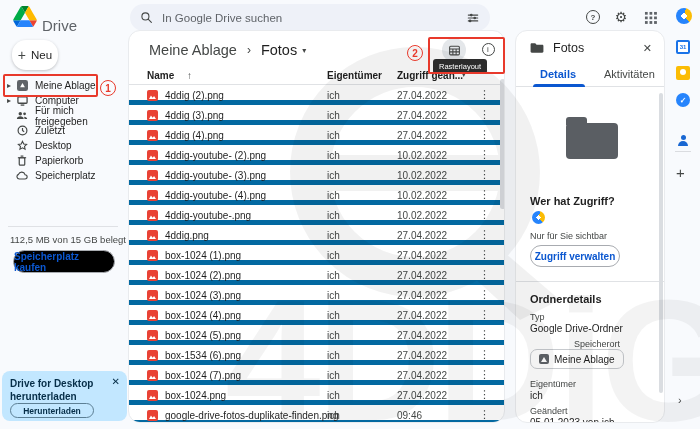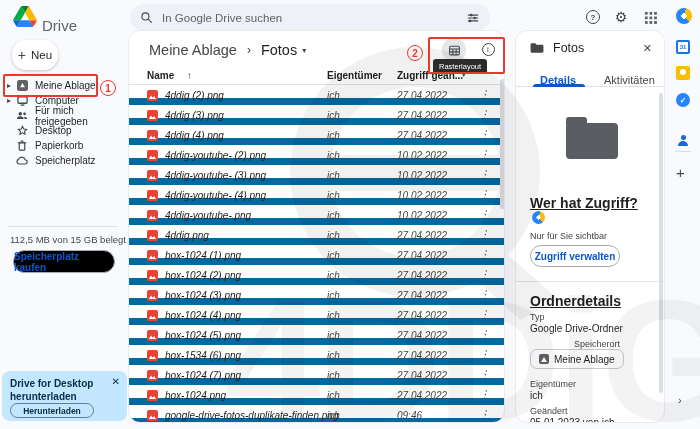--- a/index.html
+++ b/index.html
@@ -70,46 +70,46 @@
   .circle-i { width:13px; height:13px; border:1.3px solid #444746; border-radius:50%;
     font-size:8px; display:flex; align-items:center; justify-content:center; color:#444746; }
   .thead { position:absolute; left:0; top:35px; width:100%; height:19px; border-bottom:1px solid #e0e2e5;
     font-size:10px; font-weight:bold; color:#1f1f1f; }
   .thead .c-name { position:absolute; left:18px; top:4px; }
   .thead .sort { position:absolute; left:58px; top:4px; color:#444746; font-weight:normal; }
   .thead .c-owner { position:absolute; left:198px; top:4px; }
   .thead .c-mod { position:absolute; left:268px; top:4px; }
   .thead .caret { position:absolute; left:333px; top:5px; font-size:7px; color:#444746; font-weight:normal; }
   .rows { position:absolute; left:0; top:54px; width:100%; }
-  .trow { position:relative; height:20px; border-bottom:7px solid #0369a1; font-size:10px; color:#1f1f1f;font-style:italic; }
+  .trow { position:relative; height:20px; border-bottom:5px solid #0369a1; font-size:10px; color:#1f1f1f; }
   .trow .ficon { position:absolute; left:18px; top:5px; width:11px; height:11px; background:#e94235; border-radius:2px; }
   .trow .ficon::after { content:""; position:absolute; left:2px; right:2px; bottom:2px; height:4px;
     background:#fff; clip-path:polygon(0 100%, 28% 15%, 52% 70%, 72% 25%, 100% 100%); }
   .trow .fname { position:absolute; left:36px; top:5px; }
   .trow .fowner { position:absolute; left:198px; top:5px; color:#444746; }
   .trow .fdate { position:absolute; left:268px; top:5px; color:#444746; }
   .trow .fmenu { position:absolute; left:350px; top:3px; color:#444746; font-size:11px; }
   .main-scroll { position:absolute; left:371px; top:48px; width:5px; height:130px; background:#dadde1; border-radius:3px; }
 
   
   .right-card { position:absolute; left:515px; top:30px; width:150px; height:393px; background:#fff;
     border:1px solid #e9ebee; border-radius:12px; overflow:hidden; }
   .rc-head { position:absolute; left:14px; top:10px; display:flex; align-items:center; gap:9px;
     font-size:12.5px; color:#1f1f1f; }
   .rc-close { position:absolute; right:12px; top:11px; font-size:11px; color:#444746; }
   .tabs { position:absolute; left:0; top:32px; width:100%; height:24px; border-bottom:1px solid #e0e2e5; }
-  .tab { position:absolute; top:11px; font-size:11px; }
+  .tab { position:absolute; top:5px; font-size:11px; }
   .tab.details { left:24px; color:#0b57d0; font-weight:bold; }
   .tab.activity { left:88px; color:#444746; }
   .tab-underline { position:absolute; left:17px; top:21px; width:52px; height:3px;
     background:#0b57d0; border-radius:3px 3px 0 0; }
   .big-folder { position:absolute; left:50px; top:92px; width:52px; height:36px; background:#5a5e63; border-radius:4px; }
   .big-folder::before { content:""; position:absolute; top:-6px; left:0; width:21px; height:8px;
     background:#5a5e63; border-radius:3px 3px 0 0; }
-  .sec-h { position:absolute; left:14px; font-size:14px; font-weight:bold; color:#1f1f1f;text-decoration:underline; }
+  .sec-h { position:absolute; left:14px; font-size:11px; font-weight:bold; color:#1f1f1f; }
   .avatar.small { position:absolute; left:16px; top:180px; width:13px; height:13px; }
   .access-note { position:absolute; left:14px; top:200px; font-size:9px; color:#444746; }
   .manage-btn { position:absolute; left:14px; top:214px; width:90px; height:22px; border:1px solid #a8abb0;
     border-radius:11px; background:#fff; color:#0b57d0; font-size:10px; font-weight:bold;
     display:flex; align-items:center; justify-content:center; }
   .rc-div { position:absolute; left:0; top:250px; width:100%; border-top:1px solid #e0e2e5; }
   .fld-label { position:absolute; left:14px; font-size:9px; color:#444746; }
   .fld-value { position:absolute; left:14px; font-size:10px; color:#1f1f1f; }
   .loc-chip { position:absolute; left:14px; top:318px; height:20px; border:1px solid #c7cace;
     border-radius:7px; display:flex; align-items:center; gap:5px; padding:0 8px; font-size:10px; color:#1f1f1f; }
@@ -227,20 +227,30 @@
             <circle cx="10" cy="4" r="1.6"></circle>
             <path d="M1 10c0-2 2-3 4-3s4 1 4 3z"></path>
             <path d="M9.5 7.4c1.9.1 3.5 1 3.5 2.6h-3z"></path>
           </svg>
       </span>
       <span>Für mich freigegeben</span>
     </div>
     <div class="nav-item">
       <span class="noexp"></span>
       <span class="nico">
+        <svg width="11" height="11" viewBox="0 0 12 12" fill="none" stroke="#444746" stroke-width="1.3">
+            <circle cx="6" cy="6" r="4.8"></circle>
+            <path d="M6 3.4V6l1.8 1.4"></path>
+          </svg>
+      </span>
+      <span>Zuletzt</span>
+    </div>
+    <div class="nav-item">
+      <span class="noexp"></span>
+      <span class="nico">
         <svg width="11" height="11" viewBox="0 0 12 12" fill="none" stroke="#444746" stroke-width="1.2">
             <path d="M6 1.5l1.4 2.9 3.1.4-2.3 2.2.6 3.1L6 8.6 3.2 10.1l.6-3.1L1.5 4.8l3.1-.4z"></path>
           </svg>
       </span>
       <span>Desktop</span>
     </div>
     <div class="nav-item">
       <span class="noexp"></span>
       <span class="nico">
         <svg width="10" height="11" viewBox="0 0 10 12" fill="none" stroke="#444746" stroke-width="1.3">

